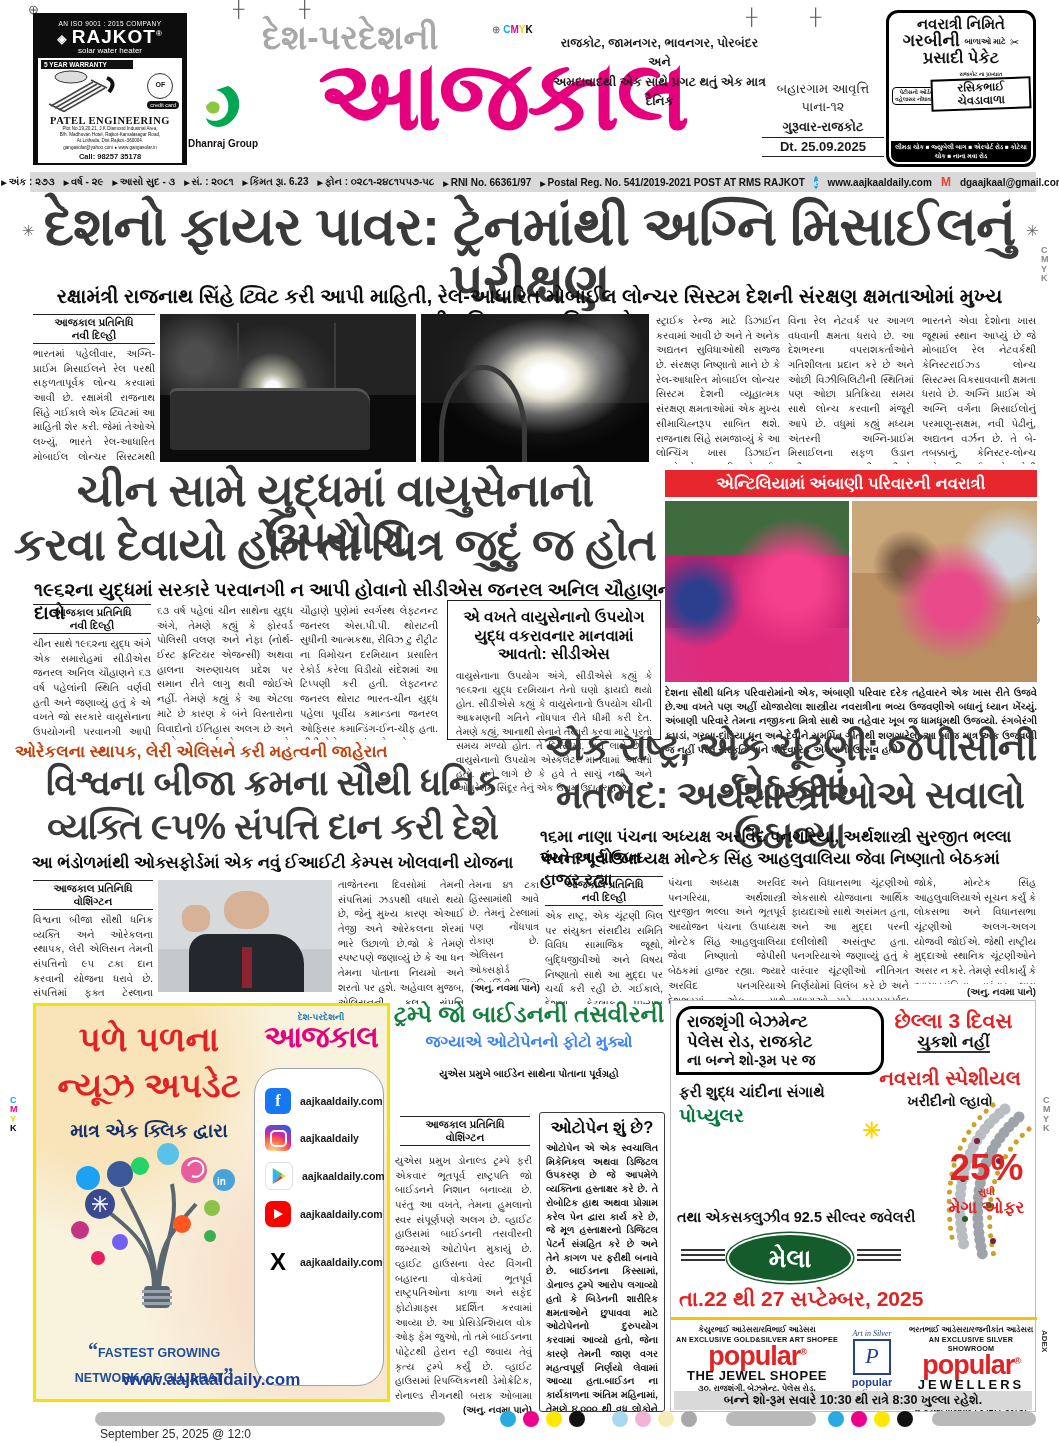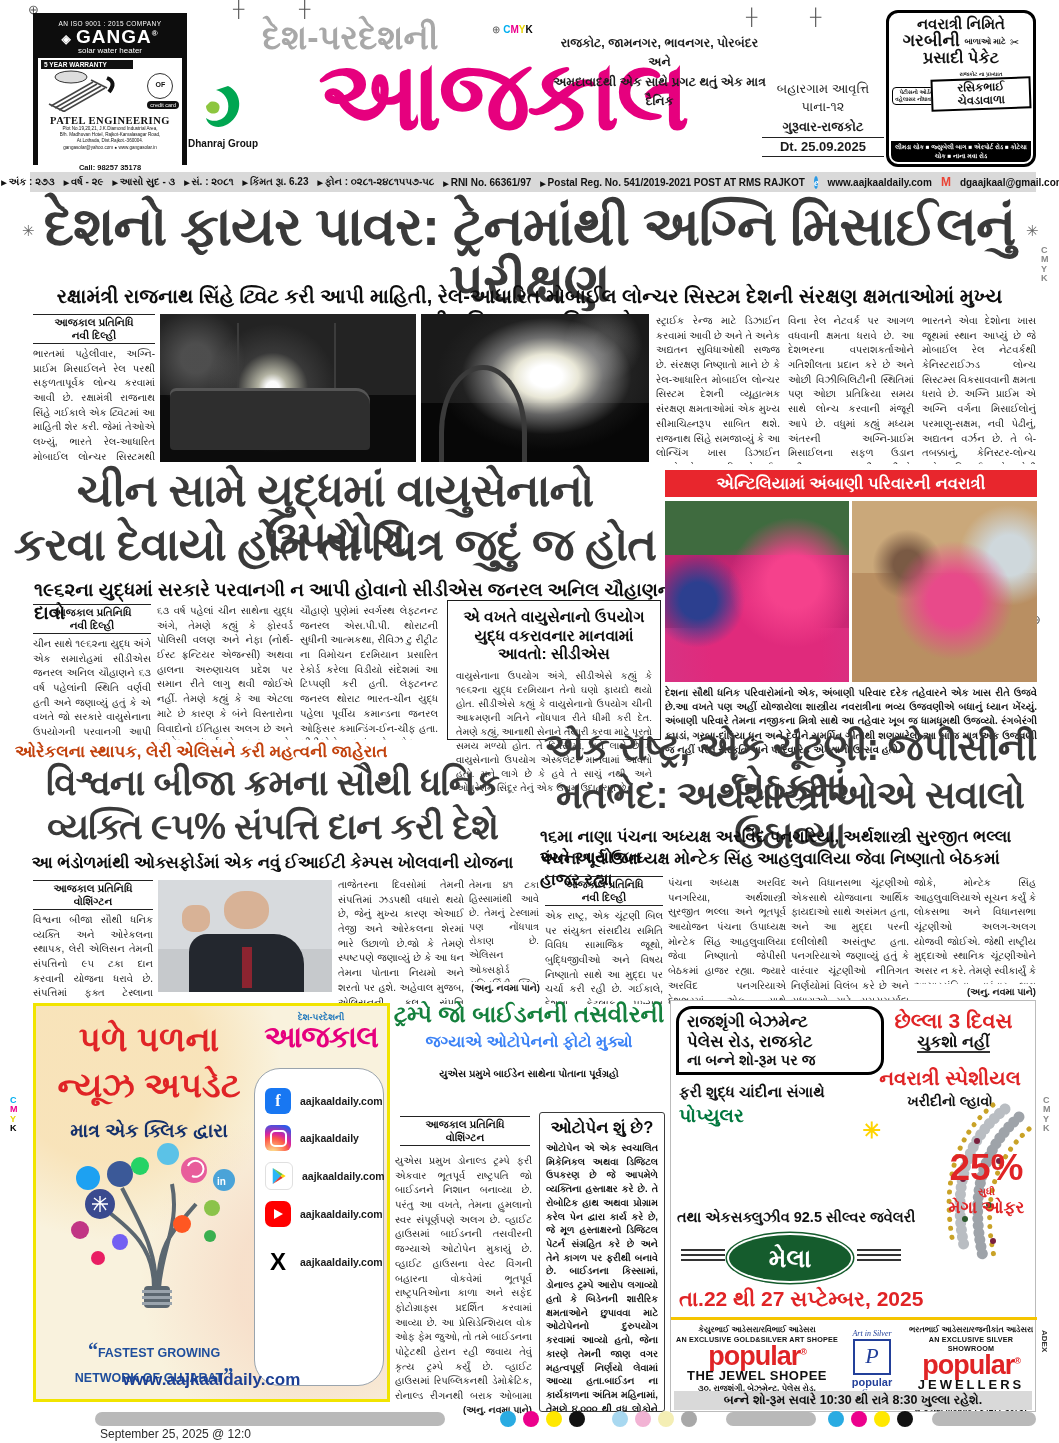--- a/index.html
+++ b/index.html
@@ -58,21 +58,21 @@
   .banner{background:#e8262d;color:#fff;font-weight:800;text-align:center;}
   
   .ganga{background:#0d0d0d;color:#fff;text-align:center;padding:3px;box-sizing:border-box;}
   .ganga .iso{font-size:6.5px;letter-spacing:.4px;margin-top:4px;}
   .ganga .brand{font-size:19px;font-weight:800;letter-spacing:1px;line-height:1;}
   .ganga .tag{font-size:8px;margin-bottom:3px;}
   .ganga .panel{background:#fff;color:#111;margin:0 2px;padding:2px 3px;}
   .ganga .warr{background:#111;color:#fff;font-size:6.5px;font-weight:700;width:62%;text-align:left;padding:1px 3px;}
   .ganga .pe{font-family:"Liberation Serif",serif;font-weight:700;font-size:10.5px;letter-spacing:.5px;margin-top:2px;}
   .ganga .ad{font-size:4.6px;line-height:1.35;}
-  .ganga .call{font-size:7.5px;font-weight:800;margin-top:12px;}
+  .ganga .call{font-size:7.5px;font-weight:800;margin-top:1px;}
   
   .prasadi{border:3px solid #000;border-radius:12px;background:#fff;text-align:center;padding:3px 2px;box-sizing:border-box;}
   .prasadi .l1{font-size:15px;font-weight:800;line-height:1.05;}
   .prasadi .l2{font-size:17px;font-weight:800;line-height:1.05;display:inline;}
   .prasadi .l2s{font-size:8px;font-weight:700;display:inline-block;text-align:left;line-height:1;vertical-align:middle;}
   .prasadi .l3{font-size:16px;font-weight:800;line-height:1.05;}
   .prasadi .note{position:absolute;left:3px;top:74px;width:44px;border:1px solid #000;border-radius:4px;font-size:5.6px;font-weight:700;padding:1px;background:#fff;}
   .prasadi .btop{font-size:5.5px;font-weight:700;}
   .prasadi .bname{border:2px solid #000;display:inline-block;padding:1px 4px;font-size:11.5px;font-weight:800;transform:rotate(-2deg);background:#fff;}
   .prasadi .locs{position:absolute;left:2px;right:2px;bottom:2px;background:#000;color:#fff;font-size:6.3px;font-weight:700;border-radius:0 0 7px 7px;padding:2px 1px;line-height:1.35;}
@@ -141,21 +141,21 @@
     <span>C</span>
       <span>M</span>
       <span>Y</span>
       <span>K</span>
   </div>
   <div class="abs mark" style="left:22px;top:222px;font-size:15px;color:#666;">✳</div>
   <div class="abs mark" style="left:1026px;top:222px;font-size:15px;color:#666;">✳</div>
 
   <div class="abs ganga" style="left:33px;top:13px;width:154px;height:152px;">
     <div class="iso">AN ISO 9001 : 2015 COMPANY</div>
-    <div class="brand"><span style="font-size:12px;">◈ </span><span>GANGA</span><span style="font-size:8px;vertical-align:super;">®</span></div>
+    <div class="brand"><span style="font-size:12px;">◈ </span><span>RAJKOT</span><span style="font-size:8px;vertical-align:super;">®</span></div>
     <div class="tag">solar water heater</div>
     <div class="panel">
       <div class="warr">5 YEAR WARRANTY</div>
       <div style="display:flex;align-items:center;justify-content:space-between;height:44px;">
         <svg width="86" height="42" viewBox="0 0 86 42">
           <ellipse cx="30" cy="7" rx="16" ry="6" fill="#ddd" stroke="#333"></ellipse>
           <g stroke="#444" stroke-width="1.6">
             <line x1="10" y1="36" x2="52" y2="12"></line>
               <line x1="14" y1="38" x2="56" y2="14"></line>
             <line x1="18" y1="40" x2="60" y2="16"></line>

